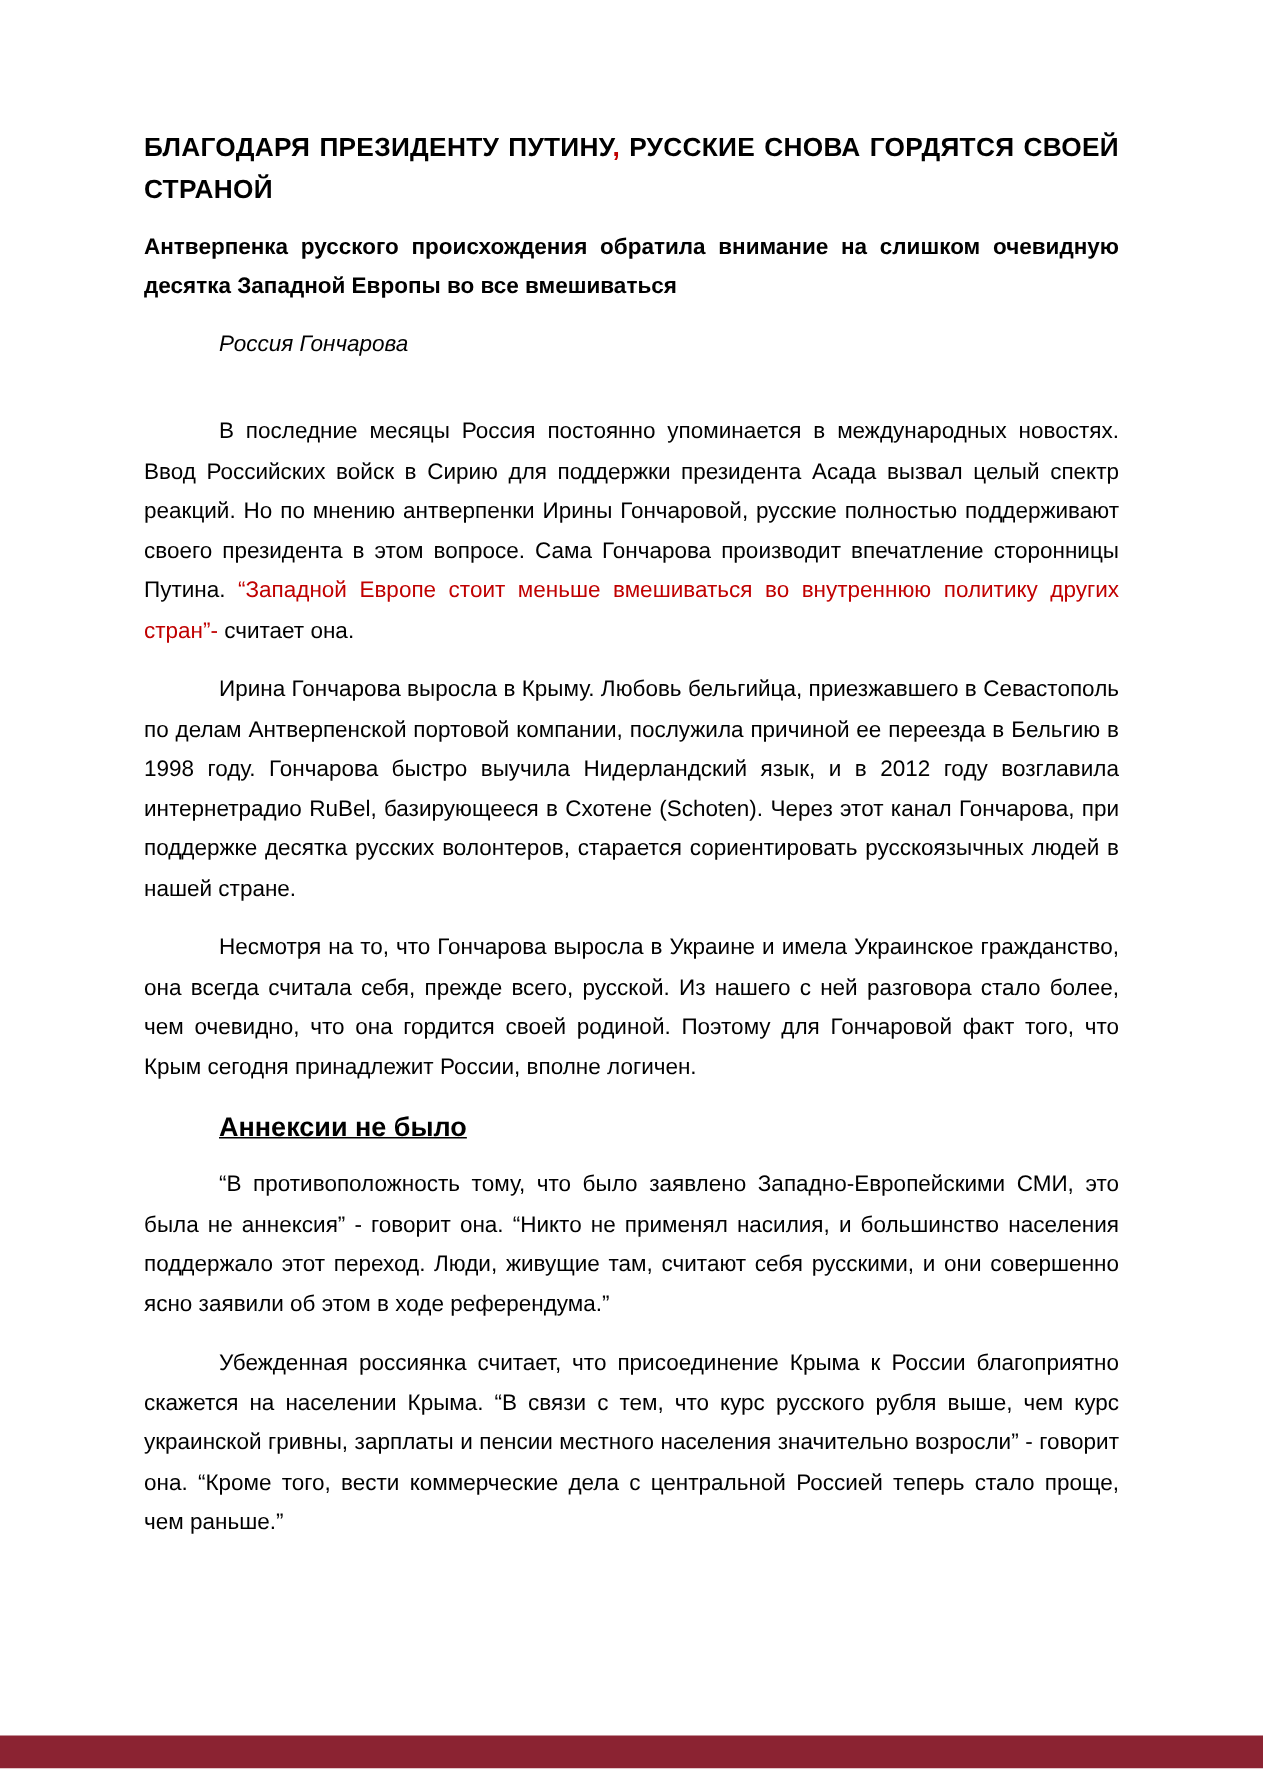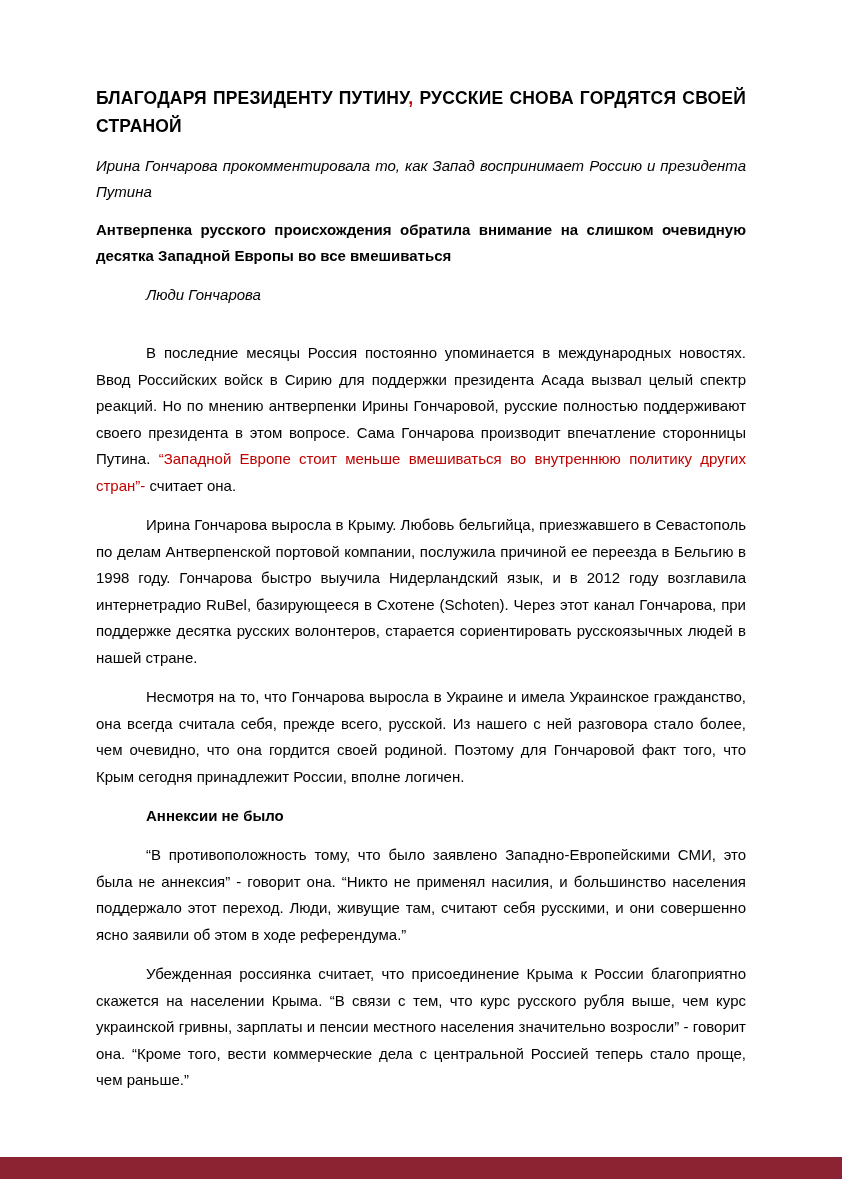--- a/index.html
+++ b/index.html
@@ -79,49 +79,49 @@
     text-align: justify;
     text-indent: 50px;
   }
 
   .body-para.first {
     margin-top: 32px;
   }
 
   .section-heading {
     margin-top: 13px;
-    font-size: 15px;
+    font-size: 18px;
     font-weight: bold;
     line-height: 26px;
     padding-left: 50px;
+    text-decoration: underline;
   }
 
   .footer-bar {
     position: absolute;
     bottom: 0;
     left: 0;
     width: 842px;
     height: 22px;
     background: var(--footer-bar, #8B2332);
   }
 </style>
 </head>
 <body>
 
 <div class="page">
   <div class="content">
 
     <h1 class="article-title"><span>БЛАГОДАРЯ ПРЕЗИДЕНТУ ПУТИНУ</span><span class="accent-red">,</span><span> РУССКИЕ СНОВА ГОРДЯТСЯ СВОЕЙ СТРАНОЙ</span></h1>
 
-    <p class="lede">Ирина Гончарова прокомментировала то, как Запад воспринимает Россию и президента Путина</p>
 
     <p class="standfirst">Антверпенка русского происхождения обратила внимание на слишком очевидную десятка Западной Европы во все вмешиваться</p>
 
 
-    <p class="quote-attribution">Люди Гончарова</p>
+    <p class="quote-attribution">Россия Гончарова</p>
 
     <p class="body-para first"><span>В последние месяцы Россия постоянно упоминается в международных новостях. Ввод Российских войск в Сирию для поддержки президента Асада вызвал целый спектр реакций. Но по мнению антверпенки Ирины Гончаровой, русские полностью поддерживают своего президента в этом вопросе. Сама Гончарова производит впечатление сторонницы Путина. </span><span class="accent-red">“Западной Европе стоит меньше вмешиваться во внутреннюю политику других стран”- </span><span>считает она.</span></p>
 
     <p class="body-para">Ирина Гончарова выросла в Крыму. Любовь бельгийца, приезжавшего в Севастополь по делам Антверпенской портовой компании, послужила причиной ее переезда в Бельгию в 1998 году. Гончарова быстро выучила Нидерландский язык, и в 2012 году возглавила интернетрадио RuBel, базирующееся в Схотене (Schoten). Через этот канал Гончарова, при поддержке десятка русских волонтеров, старается сориентировать русскоязычных людей в нашей стране.</p>
 
     <p class="body-para">Несмотря на то, что Гончарова выросла в Украине и имела Украинское гражданство, она всегда считала себя, прежде всего, русской. Из нашего с ней разговора стало более, чем очевидно, что она гордится своей родиной. Поэтому для Гончаровой факт того, что Крым сегодня принадлежит России, вполне логичен.</p>
 
     <h2 class="section-heading">Аннексии не было</h2>
 
     <p class="body-para">“В противоположность тому, что было заявлено Западно-Европейскими СМИ, это была не аннексия” - говорит она. “Никто не применял насилия, и большинство населения поддержало этот переход. Люди, живущие там, считают себя русскими, и они совершенно ясно заявили об этом в ходе референдума.”</p>

